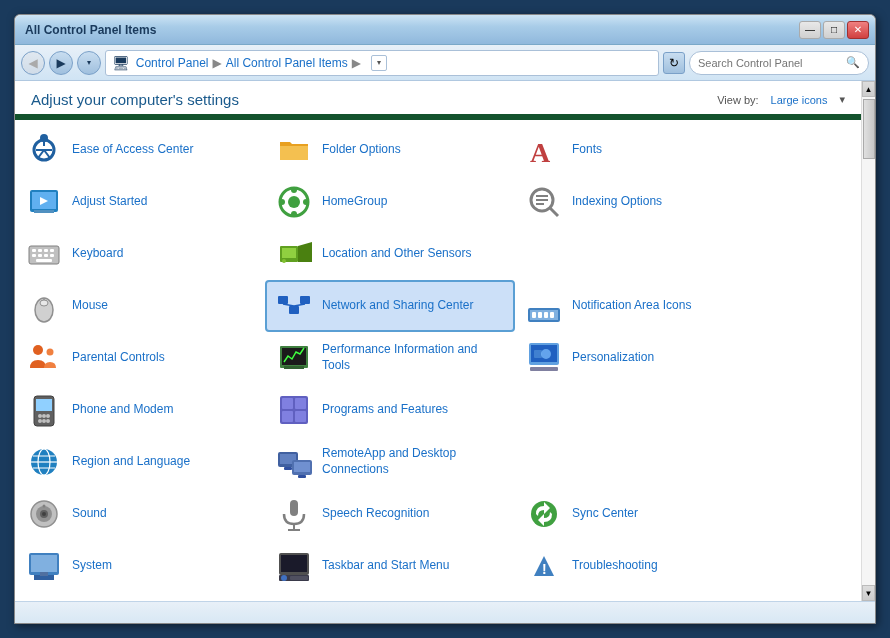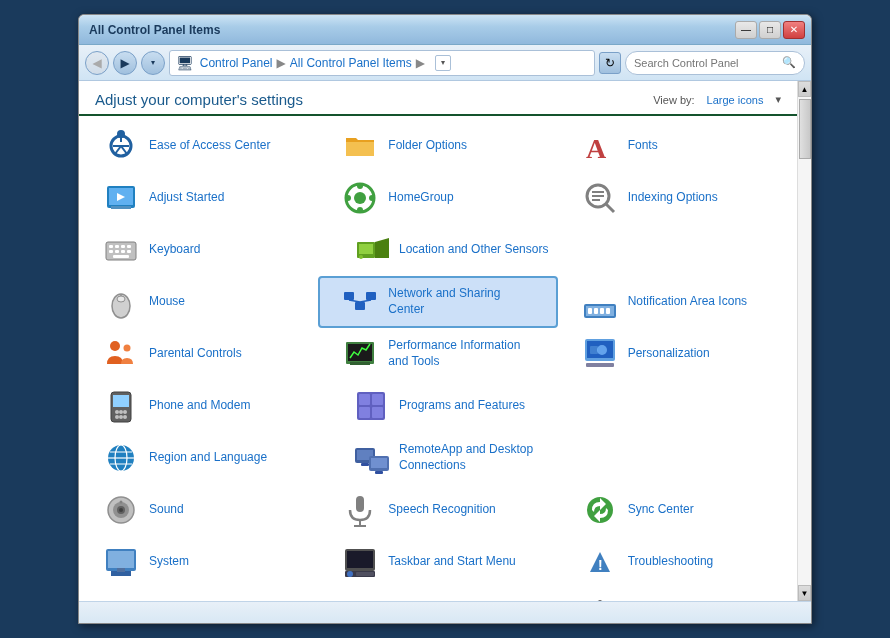--- a/index.html
+++ b/index.html
@@ -7,21 +7,21 @@
       font-family: 'Segoe UI', Tahoma, sans-serif;
       background: #1a3a5c;
       display: flex;
       justify-content: center;
       align-items: center;
       width: 890px;
       height: 638px;
       overflow: hidden;
     }
     .window {
-      width: 734px;
+      width: 862px;
       height: 610px;
       background: #f0f0f0;
       border: 1px solid #888;
       border-radius: 6px 6px 0 0;
       display: flex;
       flex-direction: column;
       box-shadow: 2px 2px 8px rgba(0,0,0,0.5);
     }
     .title-bar {
       background: linear-gradient(to bottom, #cde4f5 0%, #a8cce8 40%, #90b8dc 100%);
@@ -165,21 +165,21 @@
       background: white;
       overflow: hidden;
       display: flex;
       flex-direction: column;
     }
     .panel-header {
       padding: 10px 16px 6px;
       display: flex;
       align-items: center;
       justify-content: space-between;
-      border-bottom: 2px solid #14532d;
+      border-bottom: 6px solid #14532d;
     }
     .panel-title {
       font-size: 15px;
       color: #1a5a8c;
       font-weight: normal;
     }
     .view-by {
       font-size: 11px;
       color: #555;
       display: flex;
@@ -210,21 +210,21 @@
     }
     .grid-row {
       display: flex;
       align-items: stretch;
     }
     .grid-item {
       width: 250px;
       min-height: 50px;
       display: flex;
       align-items: center;
-      padding: 4px 20px;
+      padding: 4px 7px;
       gap: 8px;
       cursor: pointer;
       border: 2px solid transparent;
     }
     .grid-item.selected {
       background: #cce0f8;
       border-color: #5a9fd4;
       border-radius: 4px;
     }
     .item-icon {

